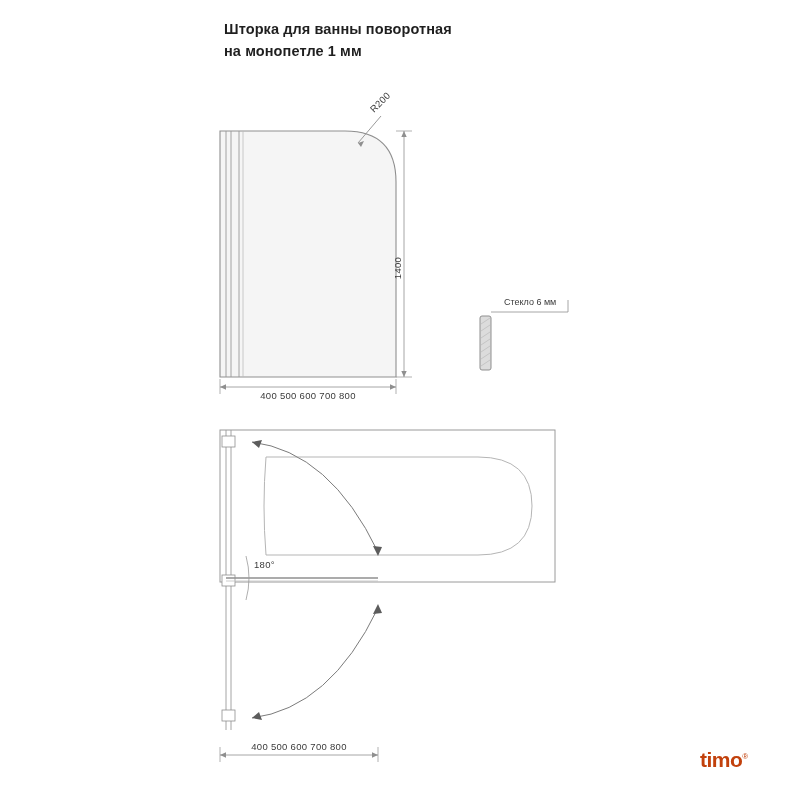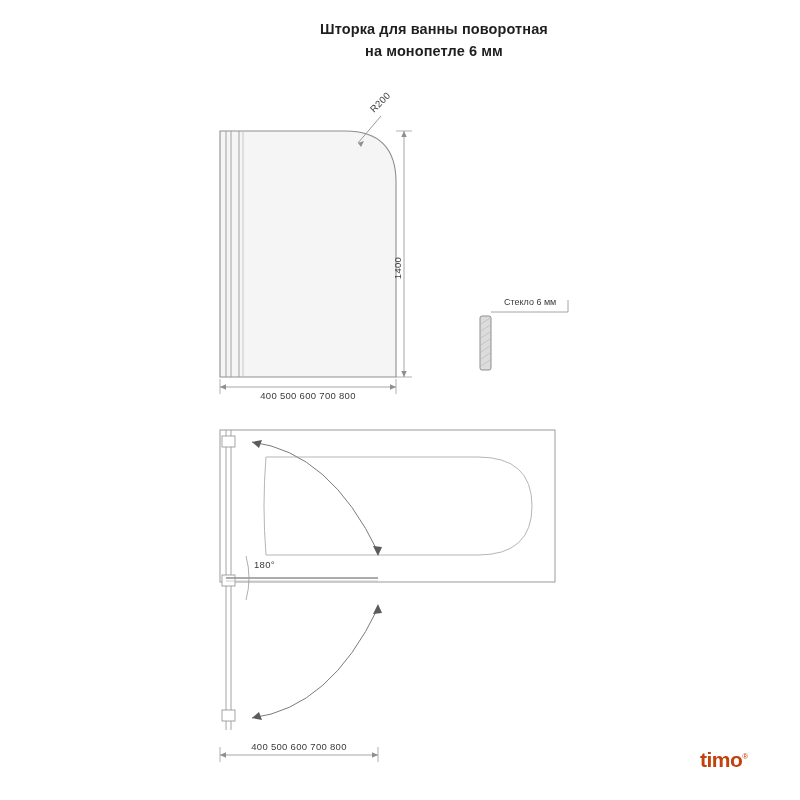--- a/index.html
+++ b/index.html
@@ -21,21 +21,20 @@
   .title {
     position: absolute;
     left: 224px;
     top: 18px;
     width: 420px;
     font-size: 14.5px;
     font-weight: bold;
     line-height: 22px;
     color: #1f1f1f;
     letter-spacing: 0.1px;
-    text-align: center;
   }
   .title .line2 { display: block; }
 
   svg.drawing {
     position: absolute;
     left: 0;
     top: 0;
     width: 800px;
     height: 800px;
   }
@@ -60,21 +59,21 @@
     font-weight: normal;
   }
 </style>
 </head>
 <body>
 
 <div id="page">
 
   <div class="title">
     <span>Шторка для ванны поворотная</span>
-    <span class="line2">на монопетле 6 мм</span>
+    <span class="line2">на монопетле 1 мм</span>
   </div>
 
   <svg class="drawing" viewBox="0 0 800 800">
 
     <g>
 
       <path d="M220,131 L345,131 Q396,131 396,182 L396,377 L220,377 Z" fill="#ececec" fill-opacity="0.55" stroke="none"></path>
 
       <path d="M220,131 L345,131 Q396,131 396,182 L396,377 L220,377 Z" fill="none" stroke="#8f8f8f" stroke-width="1.1"></path>
 

